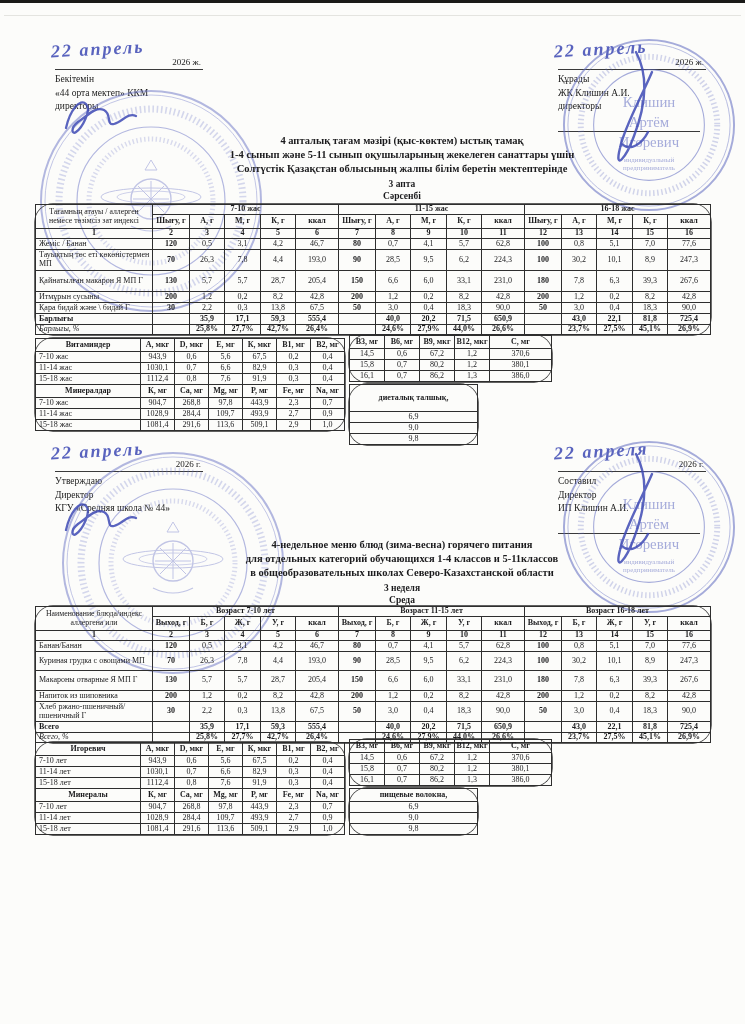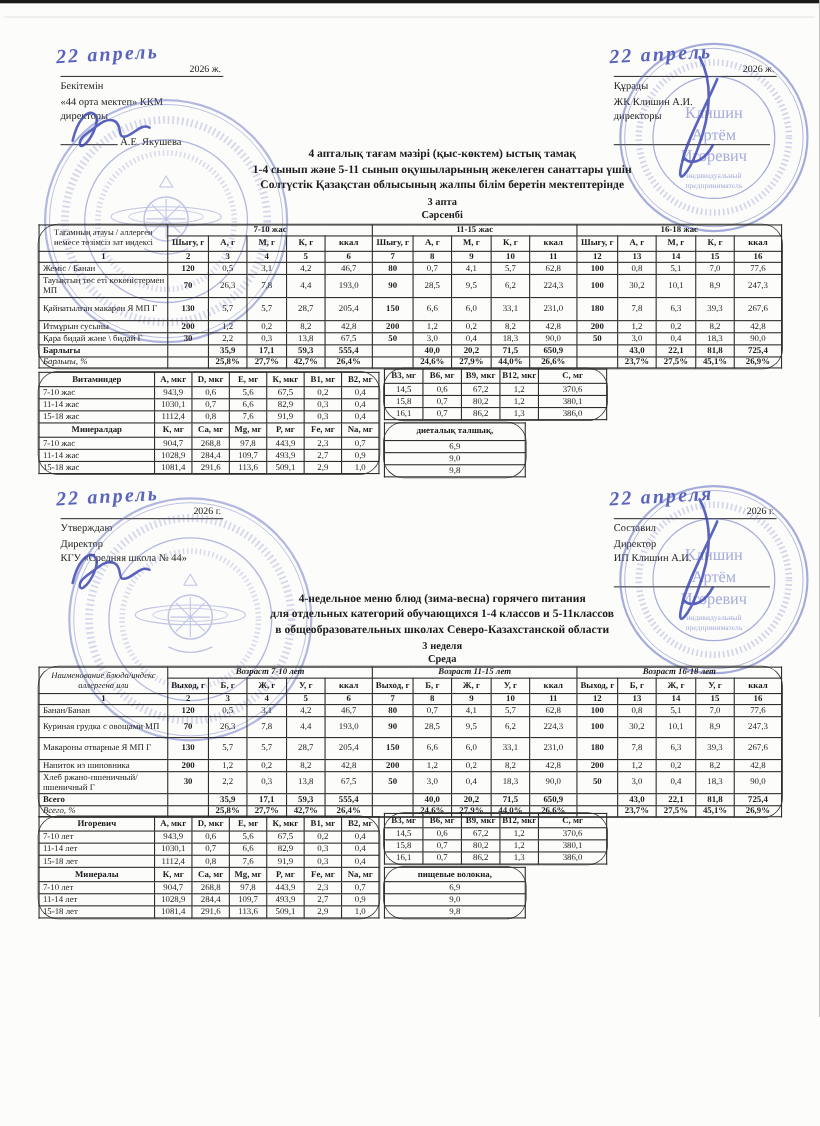--- a/index.html
+++ b/index.html
@@ -53,24 +53,20 @@
   <div class="scan-edge"></div>
 
   <div class="sigblock" style="left:55px;top:46px;">
     <div class="date-row">
       <span class="hw">22 апрель</span>
       <span class="date-suffix">2026 ж.</span>
     </div>
     <div class="sb-line">Бекітемін</div>
     <div class="sb-line">«44 орта мектеп» ККМ</div>
     <div class="sb-line">директоры</div>
-    <div class="sign-row">
-      <span class="sign-line" style="width:52px"></span>
-      <span class="signer">А.Е. Якушева</span>
-    </div>
   </div>
 
   <div class="sigblock" style="left:558px;top:46px;">
     <div class="date-row">
       <span class="hw">22 апрель</span>
       <span class="date-suffix">2026 ж.</span>
     </div>
     <div class="sb-line">Құрады</div>
     <div class="sb-line">ЖК Клишин А.И.</div>
     <div class="sb-line">директоры</div>
@@ -439,21 +435,21 @@
           <td>1,3</td>
           <td>386,0</td>
         </tr>
       </tbody>
     </table>
   <table class="grid" id="kk-fiber">
       <colgroup>
         <col style="width: 128px;">
       </colgroup>
       <tbody>
-        <tr style="height: 16px; padding-left: 39px;">
+        <tr style="height: 27px; padding-left: 39px;">
           <td class="b">диеталық талшық,</td>
         </tr>
         <tr style="height: 11px;">
           <td>6,9</td>
         </tr>
         <tr style="height: 11px;">
           <td>9,0</td>
         </tr>
         <tr style="height: 11px;">
           <td>9,8</td>
@@ -546,21 +542,21 @@
         <col style="width: 36px;">
         <col style="width: 35px;">
         <col style="width: 43px;">
         <col style="width: 37px;">
         <col style="width: 35px;">
         <col style="width: 36px;">
         <col style="width: 35px;">
         <col style="width: 43px;">
       </colgroup>
       <tbody>
-        <tr style="height: 10px; font-style: italic;">
+        <tr style="height: 10px;">
           <td rowspan="2" class="nameh">Наименование блюда/индекс аллергена или</td>
           <td colspan="5" class="b">Возраст 7-10 лет</td>
           <td colspan="5" class="b">Возраст 11-15 лет</td>
           <td colspan="5" class="b">Возраст 16-18 лет</td>
         </tr>
         <tr style="height: 14px;">
           <td class="b">Выход, г</td>
           <td class="b">Б, г</td>
           <td class="b">Ж, г</td>
           <td class="b">У, г</td>

